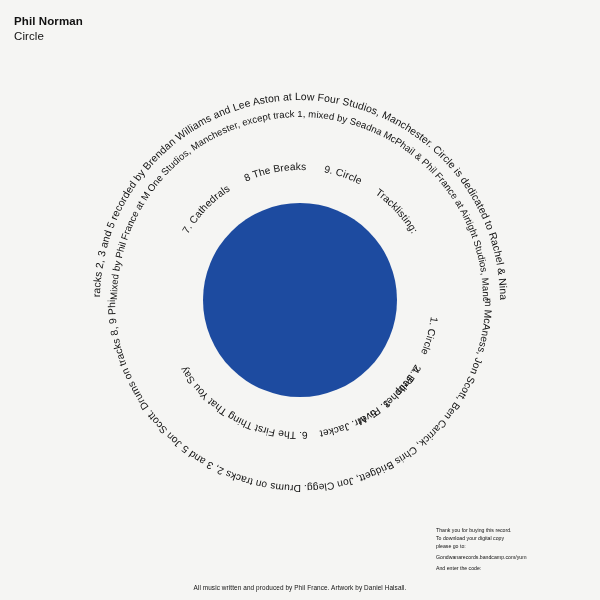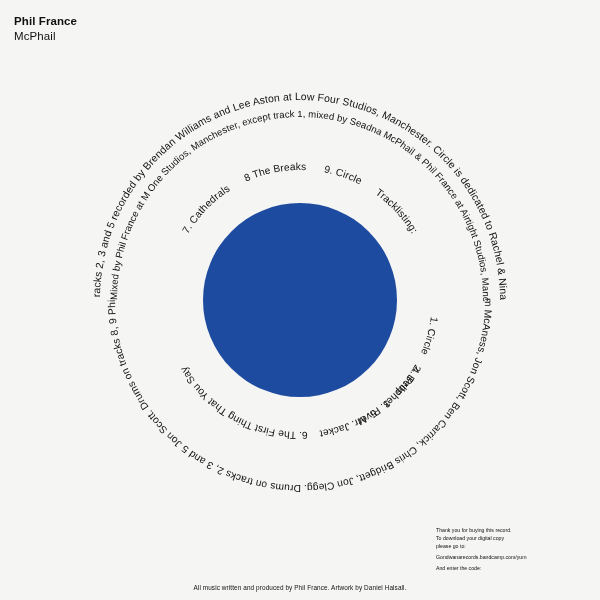--- a/index.html
+++ b/index.html
@@ -115,22 +115,22 @@
     font-size: 6.4px;
     letter-spacing: 0.1px;
   }
 </style>
 </head>
 <body>
 
 <div class="sleeve">
 
   <div class="header">
-    <div class="artist">Phil France</div>
-    <div class="title">McPhail</div>
+    <div class="artist">Phil Norman</div>
+    <div class="title">Circle</div>
   </div>
 
   <div class="disc-wrap">
 
     <div class="ring ring-outer">
       <svg viewBox="0 0 460 460">
         <defs>
           <path id="arcOuter" d="M 30,230 A 200,200 0 0 1 430,230" fill="none"></path>
         </defs>
         <text>

